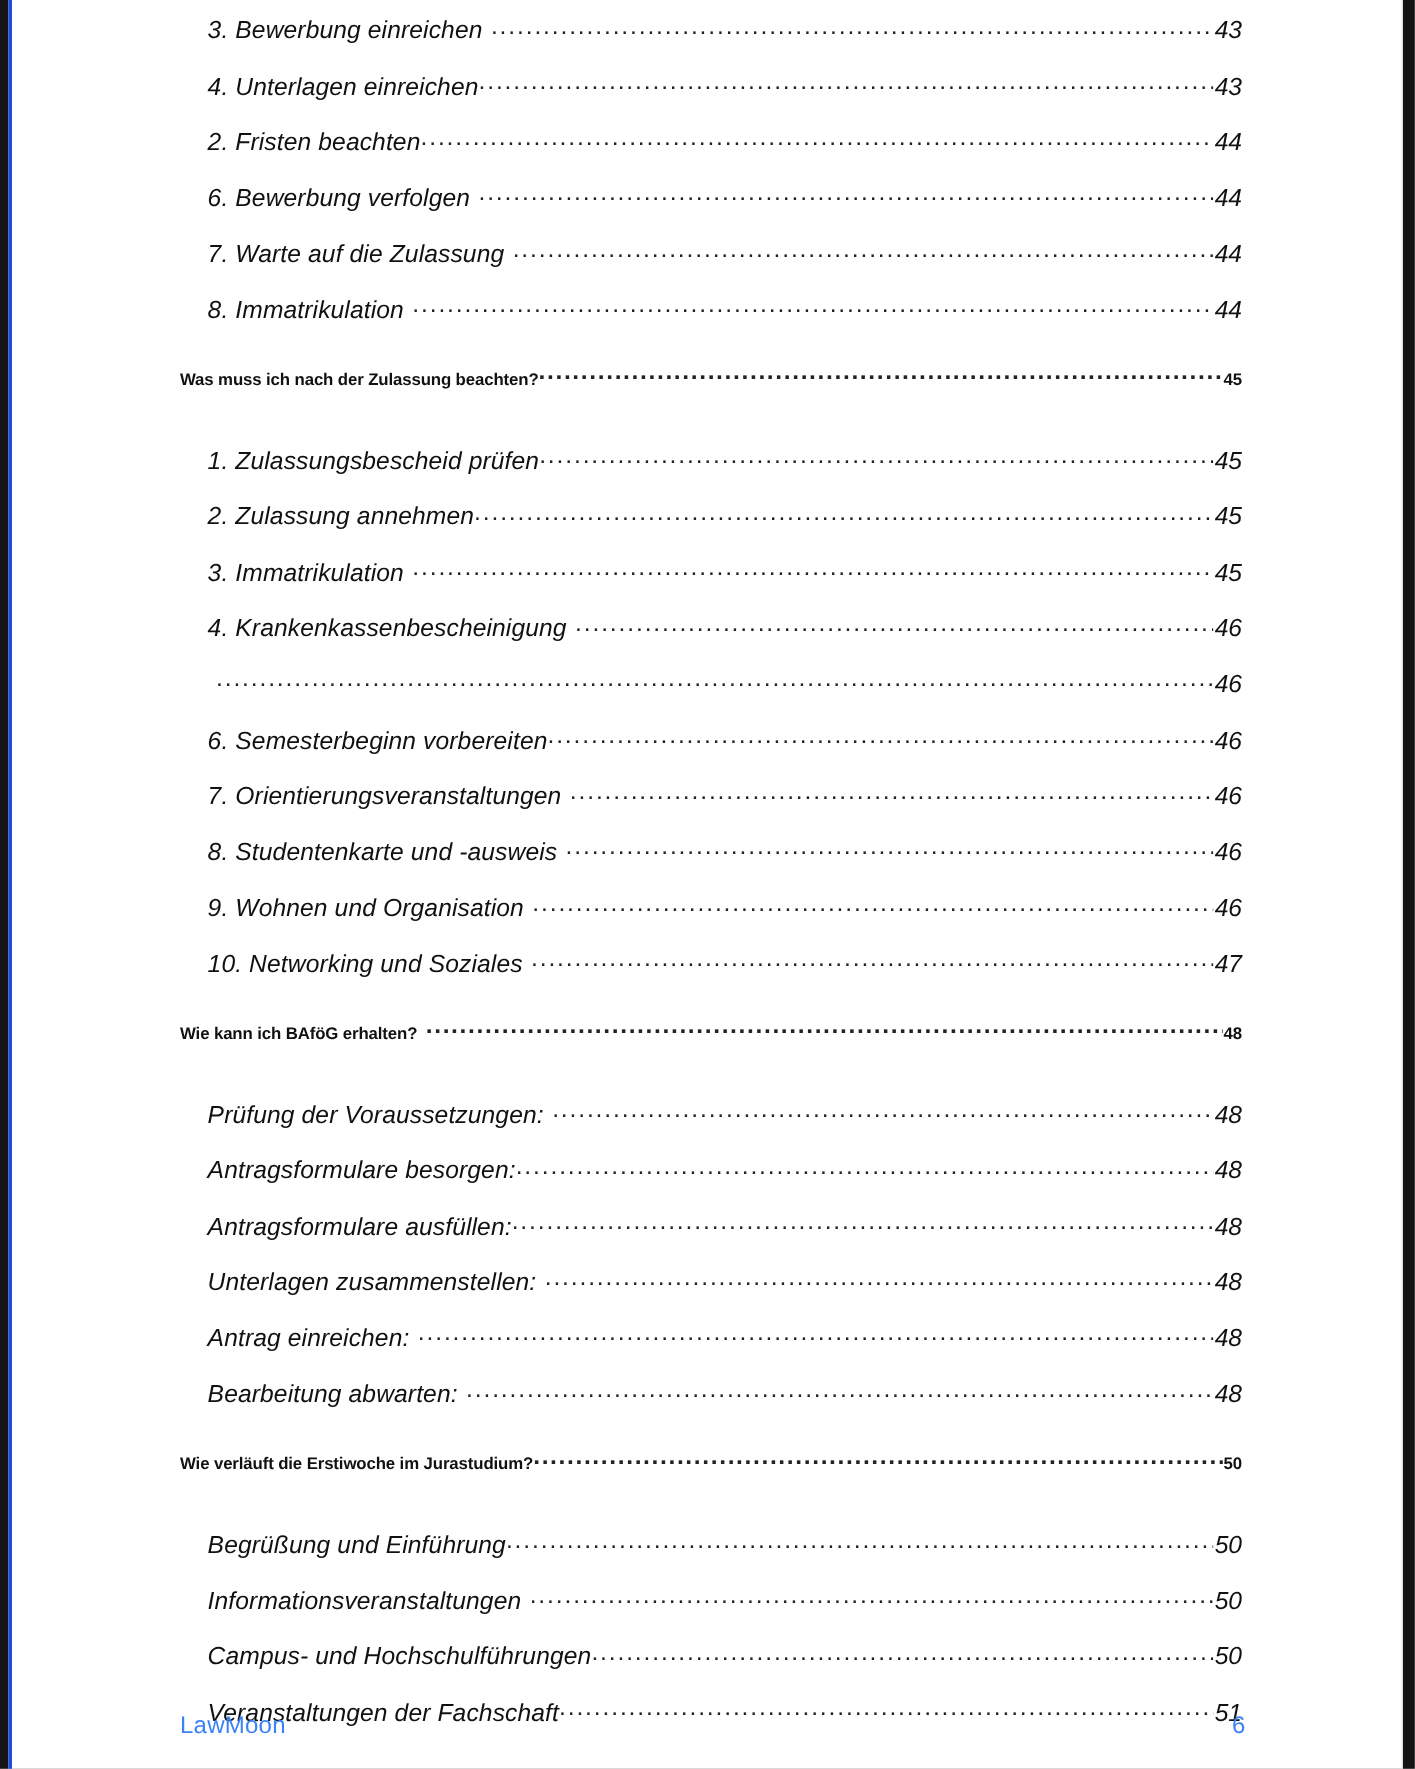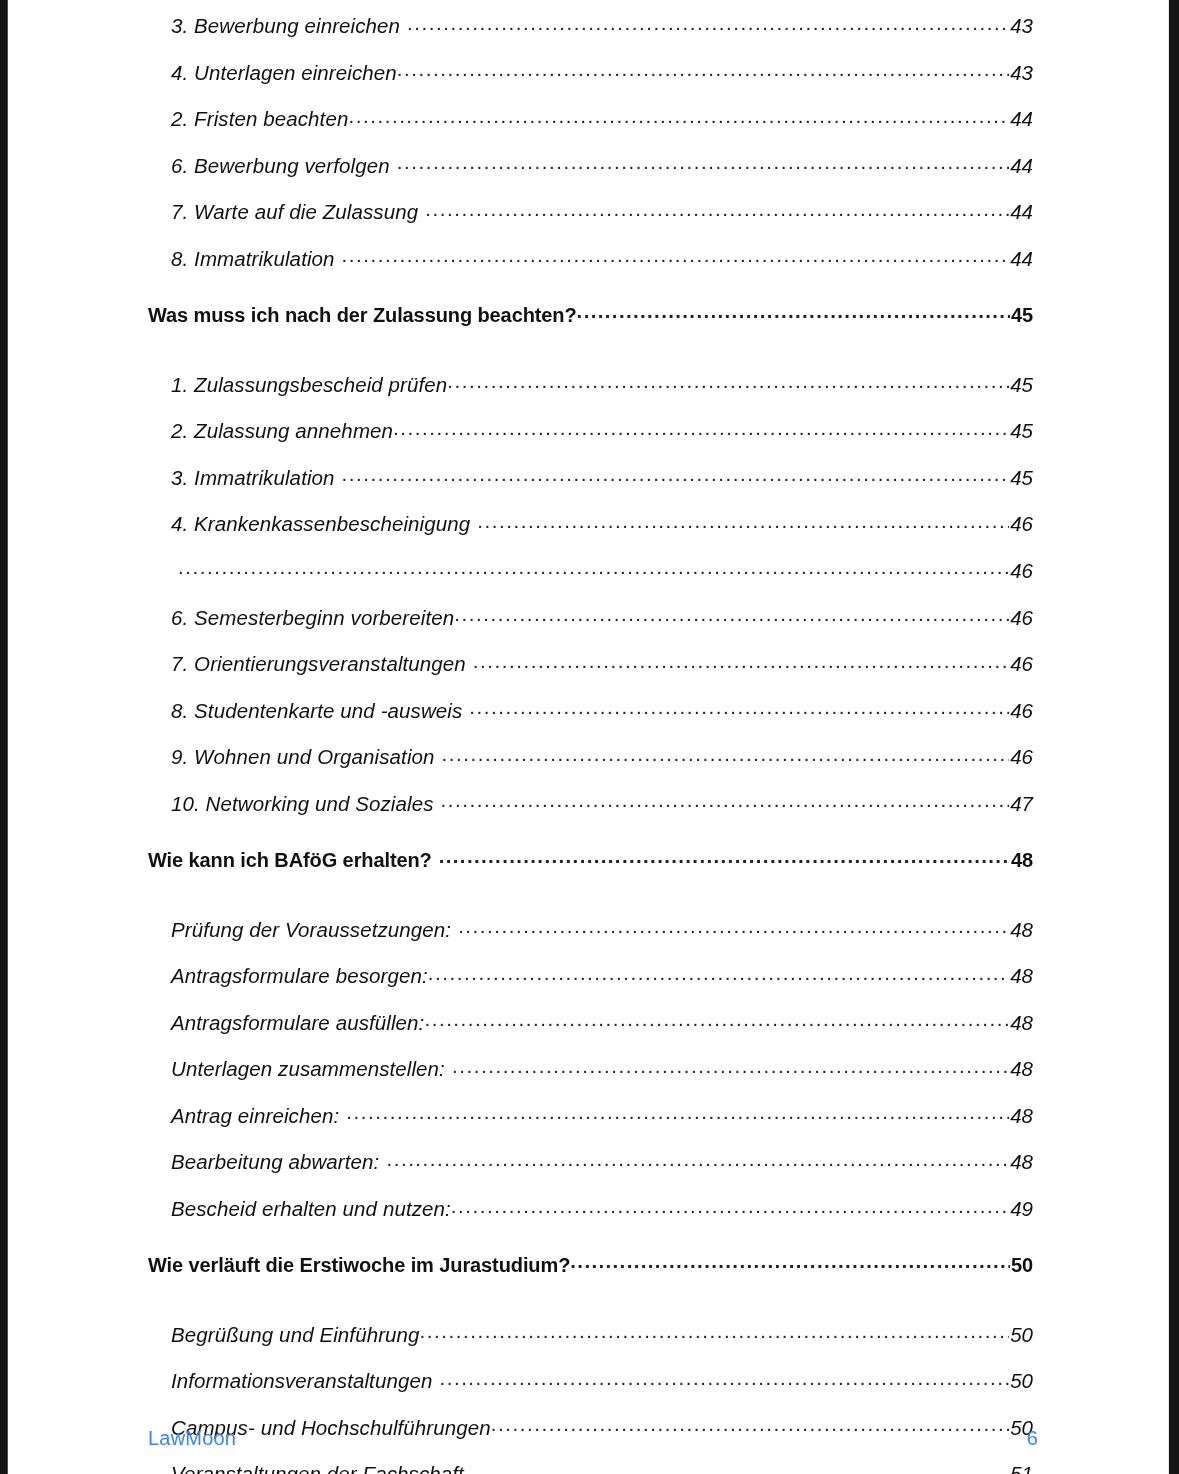--- a/index.html
+++ b/index.html
@@ -17,21 +17,21 @@
   }
 
   
   .page-sheet {
     position: absolute;
     left: 7px;
     top: 0;
     width: 1162px;   
     height: 1474px;
     background: #ffffff;
-    border-left: 1px solid #1d4ed8;
+    border-left: 3px solid #1d4ed8;
     border-right: 1px solid #e6e6e6;
   }
 
   .toc {
     position: absolute;
     left: 0;
     top: 0;
     width: 100%;
     height: 1402px;
     padding: 0;
@@ -109,21 +109,21 @@
 
   
   .toc-row.head {
     padding-left: 0;
     height: 56px;
   }
   .toc-row.head .label,
   .toc-row.head .pagenum {
     font-weight: 700;
     font-style: normal;
-    font-size: 20px;
+    font-size: 14px;
     letter-spacing: -0.1px;
   }
   .toc-row.head .leader::before {
     font-weight: 700;
     letter-spacing: 1.35px;
   }
 
   
   .toc-row.head.spaced-top { margin-top: 9px; }
   .toc-row.head + .toc-row.sub { margin-top: 14px; }
@@ -262,25 +262,20 @@
         <div class="toc-row sub gap">
           <span class="label">Antrag einreichen:</span>
           <span class="leader"></span>
           <span class="pagenum">48</span>
         </div>
         <div class="toc-row sub gap">
           <span class="label">Bearbeitung abwarten:</span>
           <span class="leader"></span>
           <span class="pagenum">48</span>
         </div>
-        <div class="toc-row sub">
-          <span class="label">Bescheid erhalten und nutzen:</span>
-          <span class="leader"></span>
-          <span class="pagenum">49</span>
-        </div>
         <div class="toc-row head spaced-top">
           <span class="label">Wie verläuft die Erstiwoche im Jurastudium?</span>
           <span class="leader"></span>
           <span class="pagenum">50</span>
         </div>
         <div class="toc-row sub">
           <span class="label">Begrüßung und Einführung</span>
           <span class="leader"></span>
           <span class="pagenum">50</span>
         </div>

